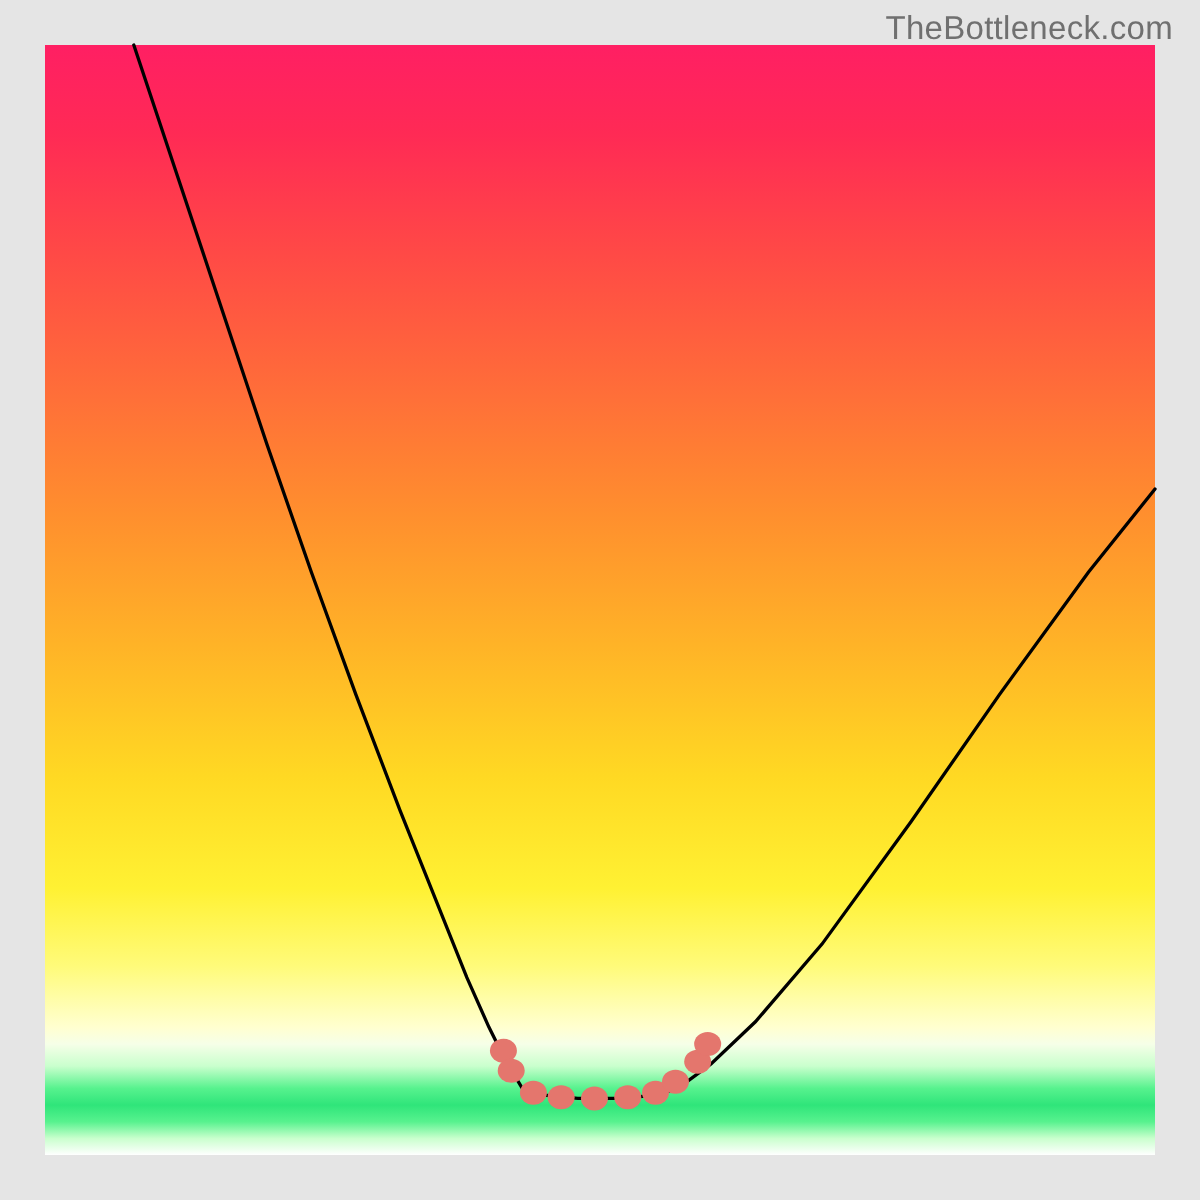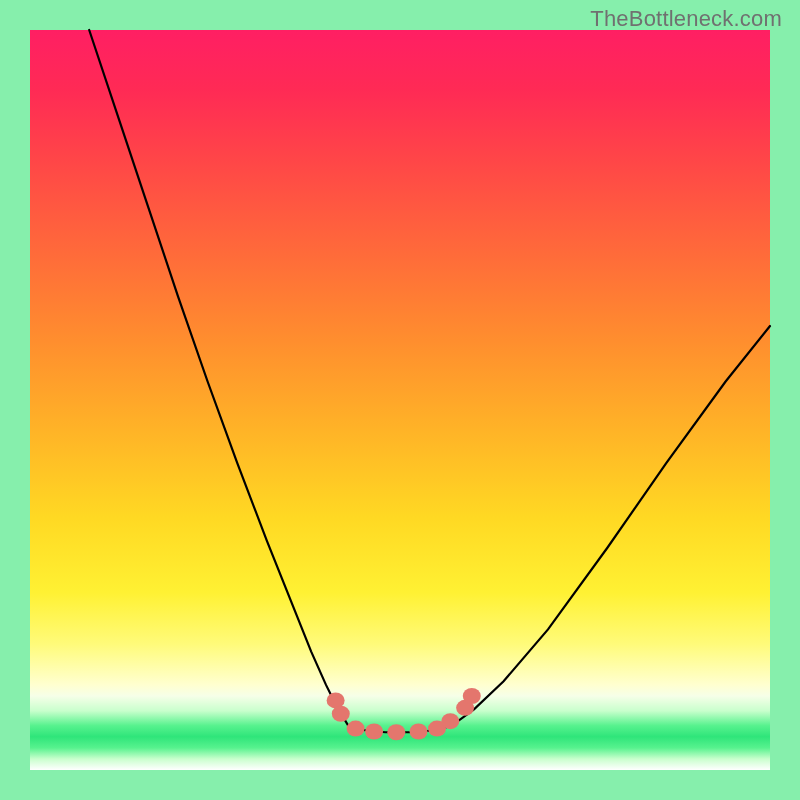--- a/index.html
+++ b/index.html
@@ -10,21 +10,21 @@
     background: #000;
     overflow: hidden;
     font-family: Arial, Helvetica, sans-serif;
   }
   .frame {
     position: absolute;
     left: 0;
     top: 0;
     width: 800px;
     height: 800px;
-    background: #86efac;
+    background: #e5e5e5;
   }
   .plot-area {
     position: absolute;
     left: 30px;
     top: 30px;
     width: 740px;
     height: 740px;
     
     background: linear-gradient(
       to bottom,

